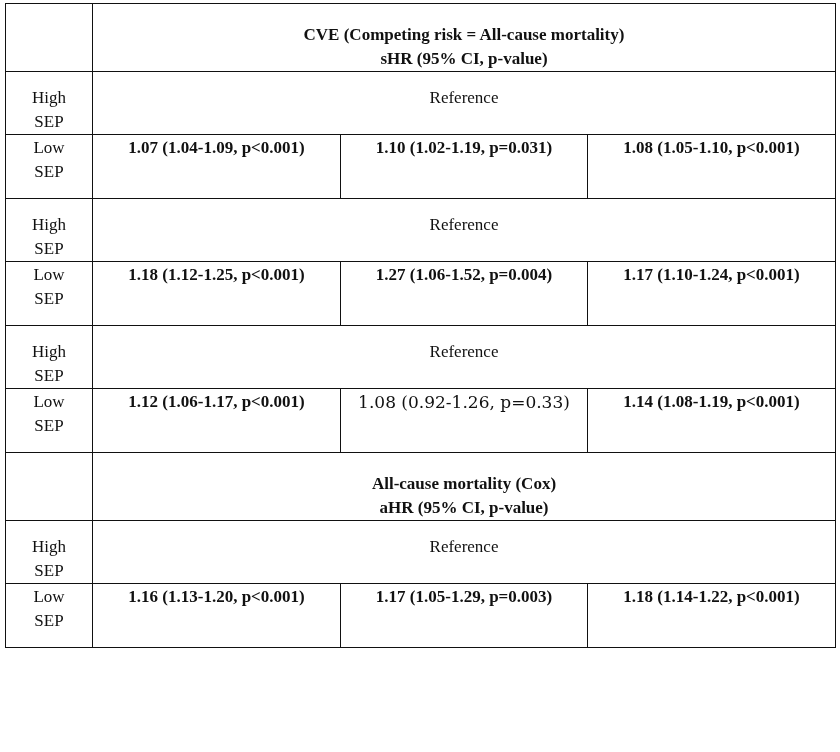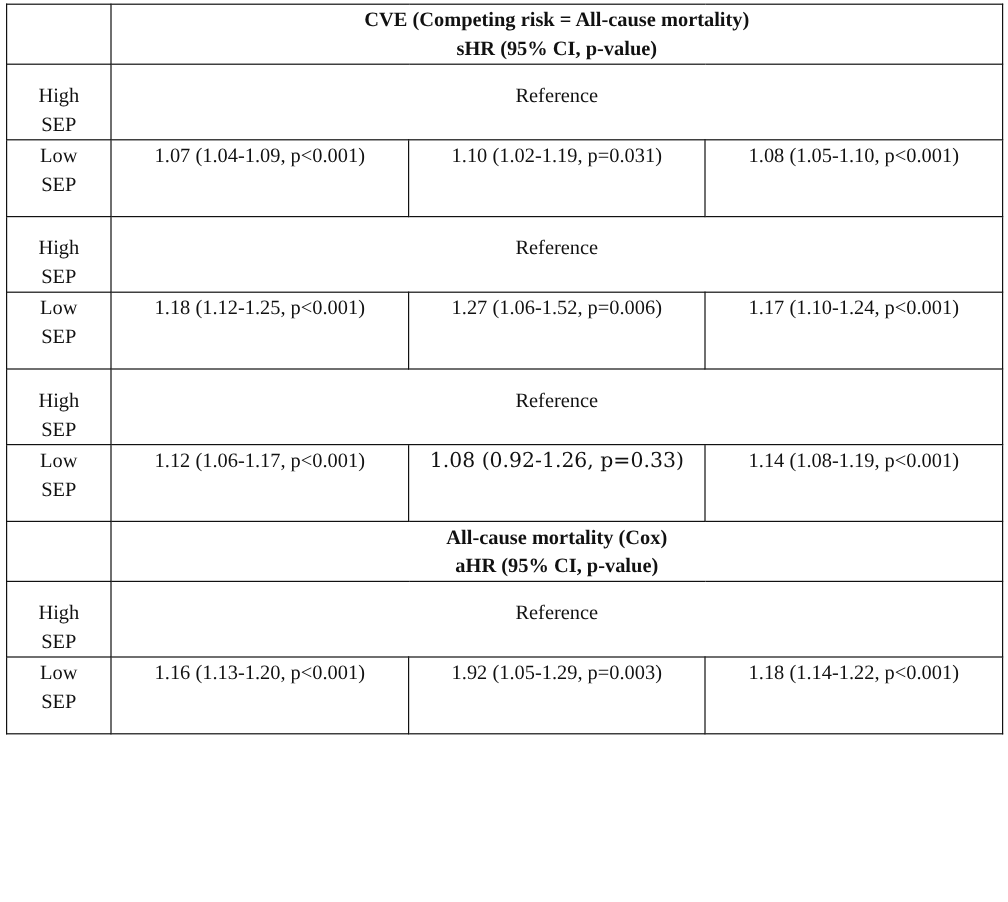--- a/index.html
+++ b/index.html
@@ -31,27 +31,27 @@
     font-size: 17px;
     line-height: 24px;
     box-sizing: border-box;
   }
   col.c0 { width: 87px; }
   col.c1 { width: 248px; }
   col.c2 { width: 247px; }
   col.c3 { width: 248px; }
 
   tr.hdr td { height: 39px; padding-top: 2px; }
-  tr.sec td { height: 50px; padding-top: 1px; font-weight: bold; }
+  tr.sec td { height: 50px; padding-top: 19px; font-weight: bold; }
   tr.sec td.lab { font-weight: normal; }
   tr.ref td { height: 63px; padding-top: 14px; }
   tr.low td { height: 64px; padding-top: 1px; }
 
   td.lab { line-height: 24px; }
-  .b { font-weight: normal; }
+  .b { font-weight: bold; }
   .alt {
     font-family: "DejaVu Serif", serif;
     font-size: 15.5px;
     font-weight: normal;
   }
 </style>
 </head>
 <body>
 
 <table class="results">
@@ -93,21 +93,21 @@
         <div>SEP</div>
       </td>
       <td colspan="3">Reference</td>
     </tr>
     <tr class="low">
       <td class="lab">
         <div>Low</div>
         <div>SEP</div>
       </td>
       <td class="b">1.18 (1.12-1.25, p&lt;0.001)</td>
-      <td class="b">1.27 (1.06-1.52, p=0.006)</td>
+      <td class="b">1.27 (1.06-1.52, p=0.004)</td>
       <td class="b">1.17 (1.10-1.24, p&lt;0.001)</td>
     </tr>
 
     <tr class="ref">
       <td class="lab">
         <div>High</div>
         <div>SEP</div>
       </td>
       <td colspan="3">Reference</td>
     </tr>
@@ -134,17 +134,17 @@
         <div>SEP</div>
       </td>
       <td colspan="3">Reference</td>
     </tr>
     <tr class="low">
       <td class="lab">
         <div>Low</div>
         <div>SEP</div>
       </td>
       <td class="b">1.16 (1.13-1.20, p&lt;0.001)</td>
-      <td class="b">1.92 (1.05-1.29, p=0.003)</td>
+      <td class="b">1.17 (1.05-1.29, p=0.003)</td>
       <td class="b">1.18 (1.14-1.22, p&lt;0.001)</td>
     </tr>
   </tbody>
 </table>
 
 </body></html>

